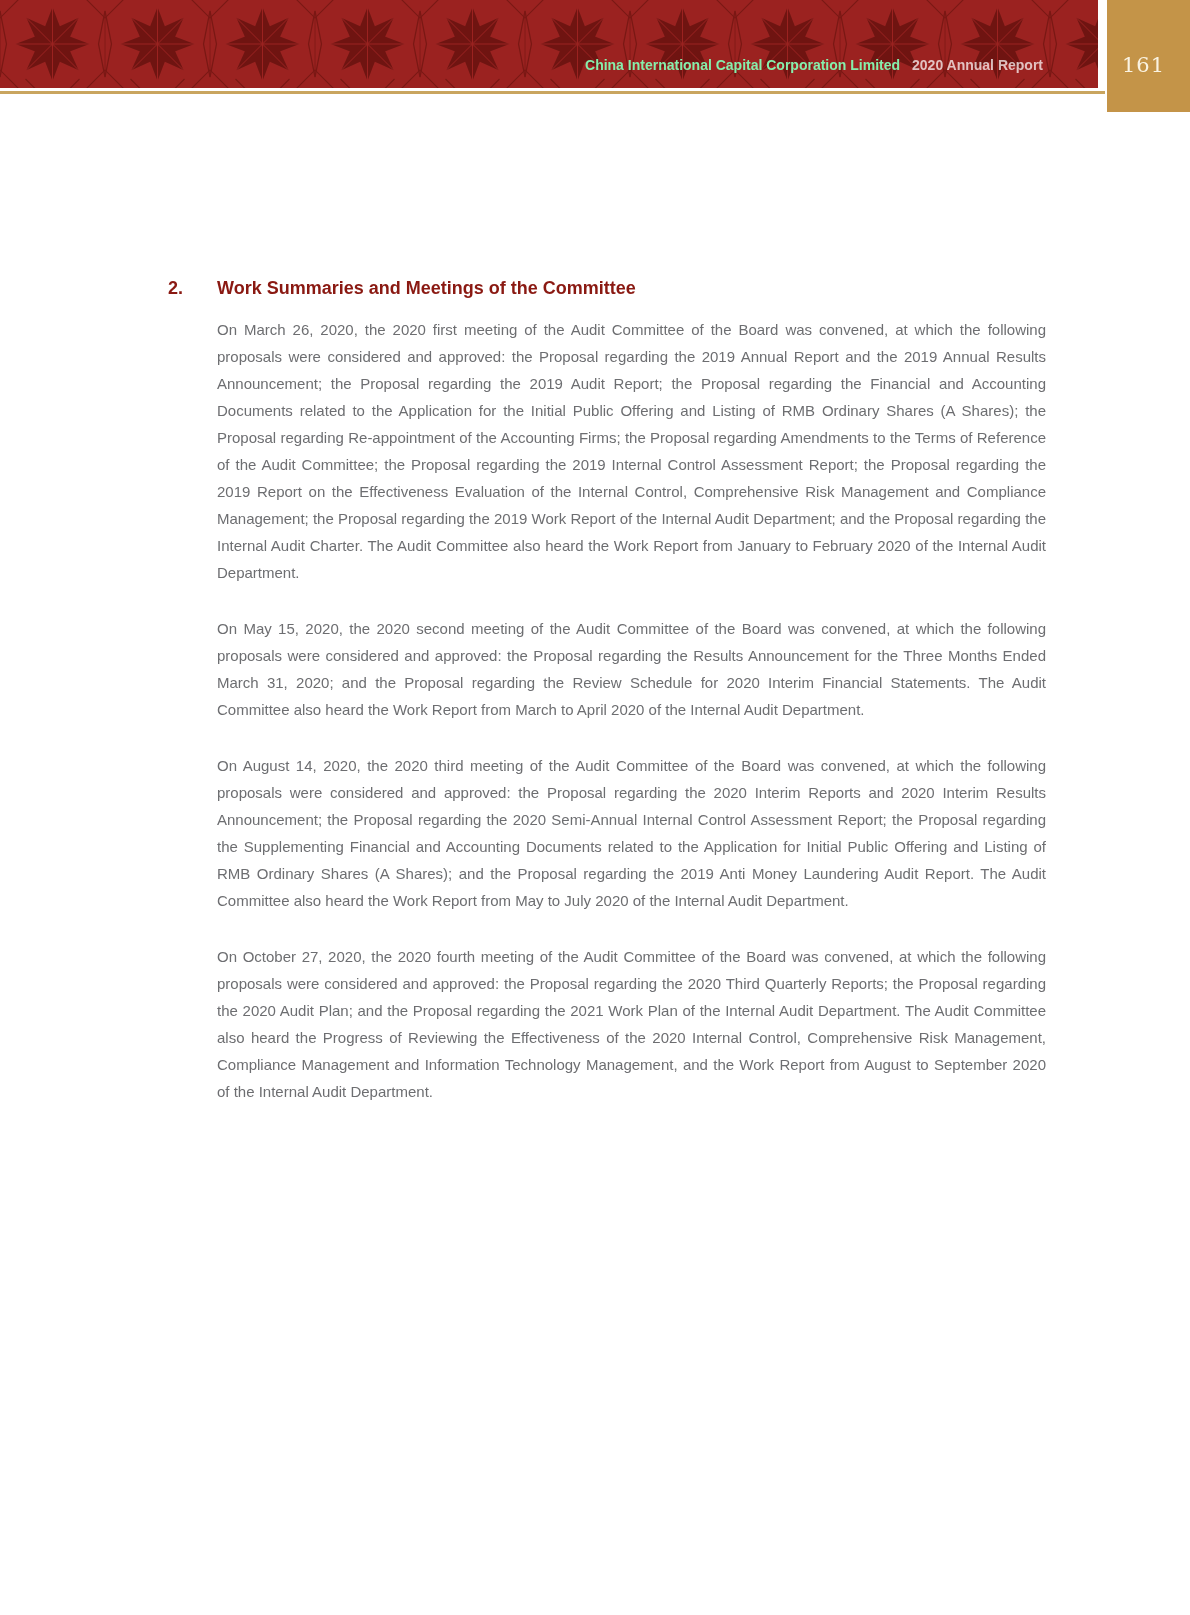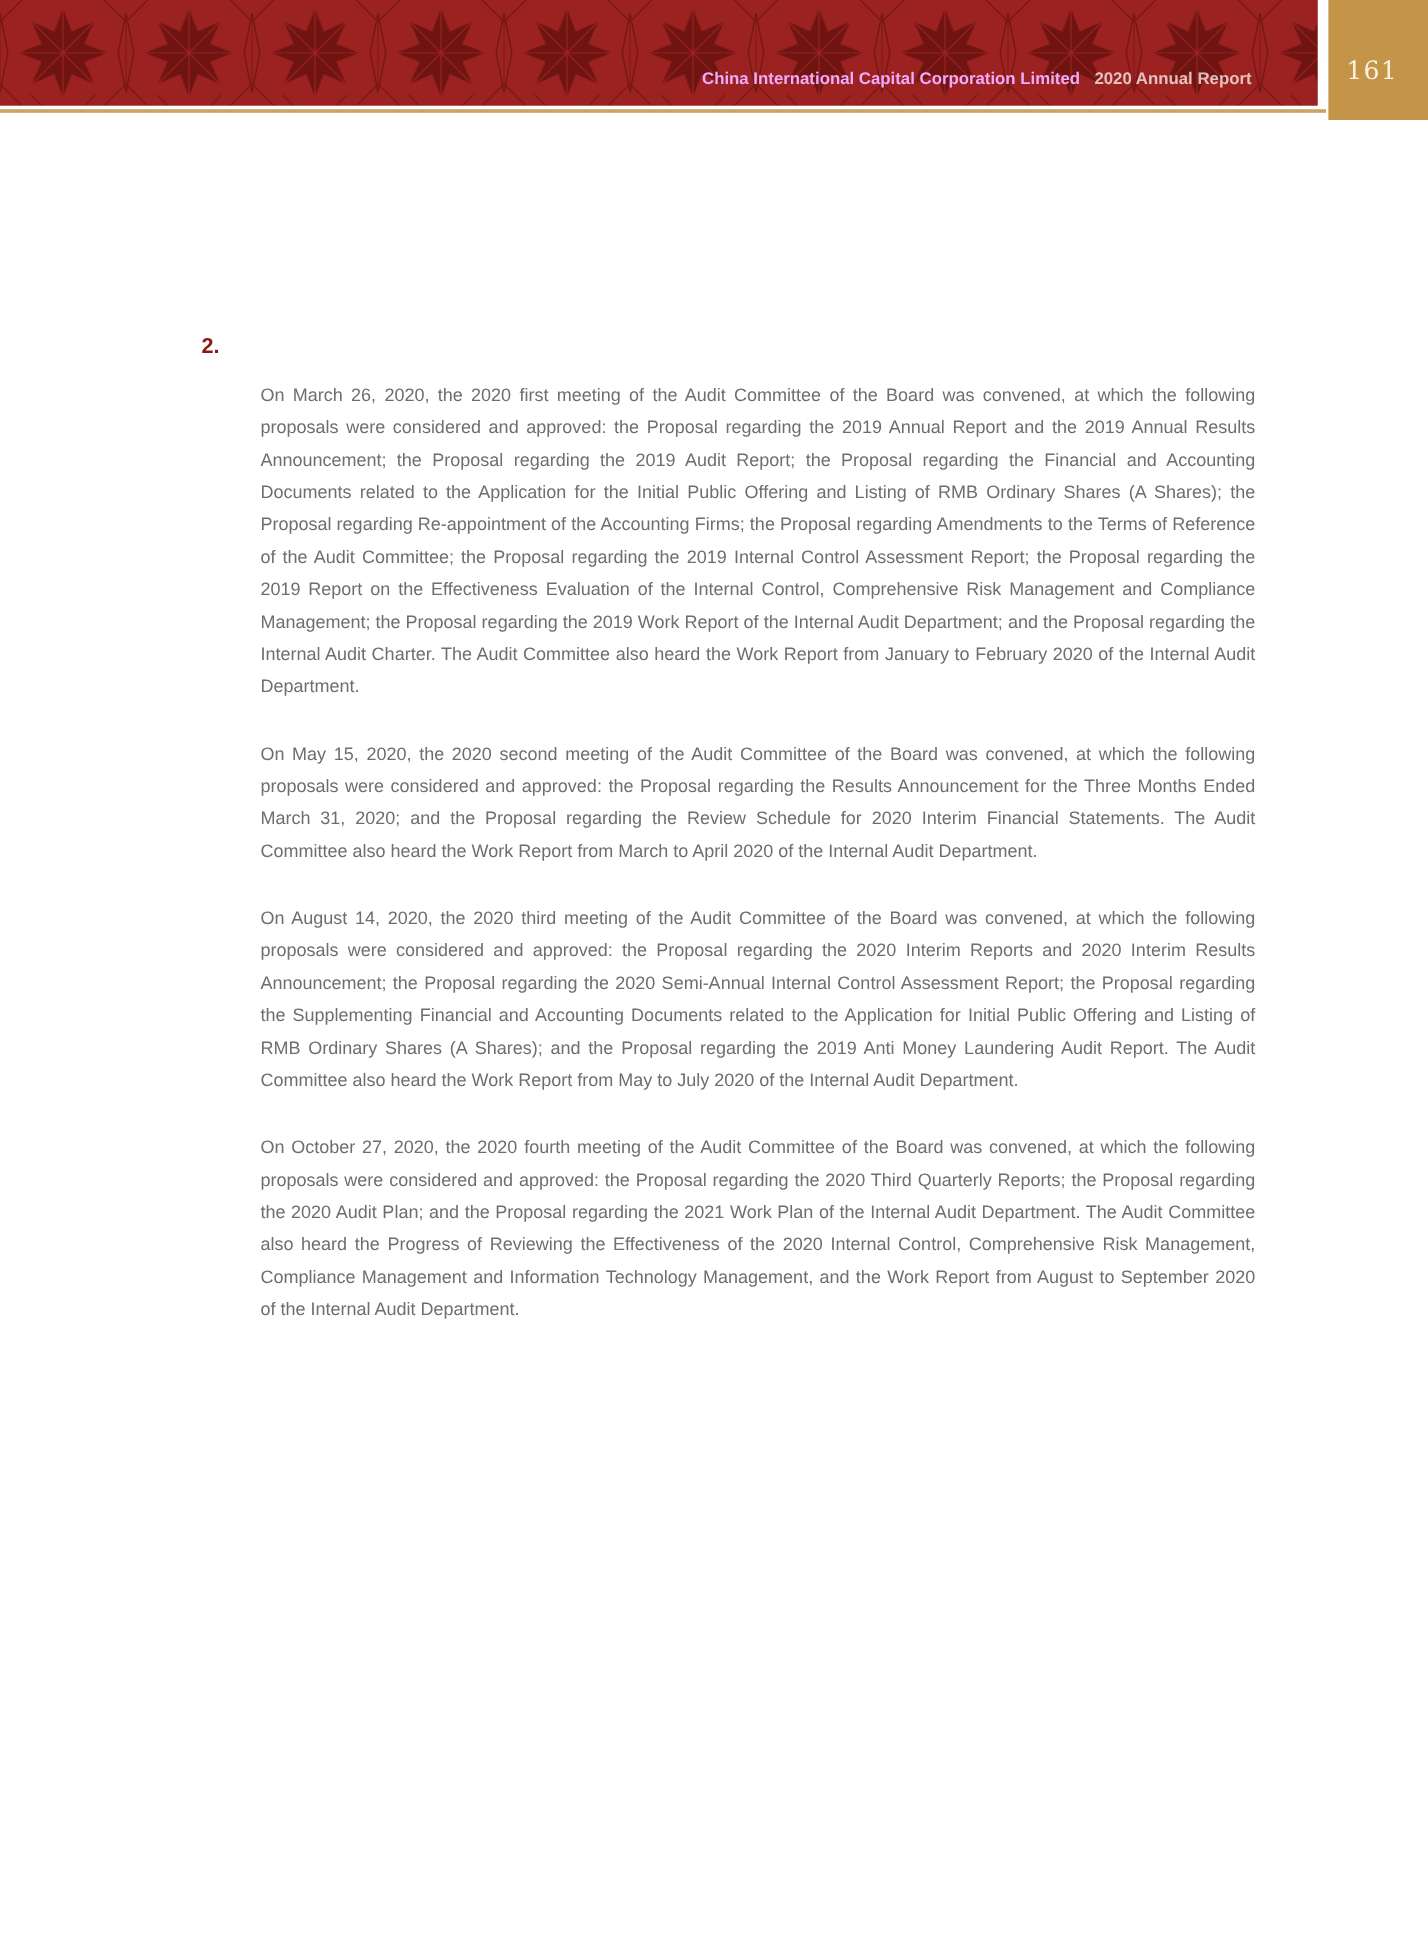--- a/index.html
+++ b/index.html
@@ -26,24 +26,24 @@
     overflow:hidden;
   }
   .header-red svg{position:absolute;left:0;top:0;display:block;}
   .header-titles{
     position:absolute;inset:0;
     display:flex;justify-content:flex-end;align-items:flex-end;
     padding:0 55px 15px 0;
     font-size:14px;line-height:16px;
     white-space:nowrap;
   }
-  .header-company{color:#f0abfc;font-weight:bold;}
+  .header-company{color:#86efac;font-weight:bold;}
   .header-report{color:rgba(255,255,255,0.72);margin-left:12px;font-weight:bold;}
   .page-badge{
-    position:absolute;left:1107px;top:0;width:83px;height:100px;
+    position:absolute;left:1107px;top:0;width:83px;height:112px;
     background:var(--gold_box);
     display:flex;align-items:center;justify-content:center;
     padding-top:18px;padding-right:10px;
   }
   .page-number{
     font-family:"DejaVu Serif", serif;
     font-size:21px;color:var(--page_number_cream);
     letter-spacing:1px;
   }
   .gold-rule{
@@ -124,20 +124,21 @@
 
 <div class="page-badge">
   <span class="page-number">161</span>
 </div>
 
 <div class="gold-rule"></div>
 
 <div class="content">
   <div class="section-head">
     <span class="sec-num">2.</span>
+    <span class="sec-title">Work Summaries and Meetings of the Committee</span>
   </div>
   <div class="paragraphs">
     <p>On March 26, 2020, the 2020 first meeting of the Audit Committee of the Board was convened, at which the following proposals were considered and approved: the Proposal regarding the 2019 Annual Report and the 2019 Annual Results Announcement; the Proposal regarding the 2019 Audit Report; the Proposal regarding the Financial and Accounting Documents related to the Application for the Initial Public Offering and Listing of RMB Ordinary Shares (A Shares); the Proposal regarding Re-appointment of the Accounting Firms; the Proposal regarding Amendments to the Terms of Reference of the Audit Committee; the Proposal regarding the 2019 Internal Control Assessment Report; the Proposal regarding the 2019 Report on the Effectiveness Evaluation of the Internal Control, Comprehensive Risk Management and Compliance Management; the Proposal regarding the 2019 Work Report of the Internal Audit Department; and the Proposal regarding the Internal Audit Charter. The Audit Committee also heard the Work Report from January to February 2020 of the Internal Audit Department.</p>
     <p>On May 15, 2020, the 2020 second meeting of the Audit Committee of the Board was convened, at which the following proposals were considered and approved: the Proposal regarding the Results Announcement for the Three Months Ended March 31, 2020; and the Proposal regarding the Review Schedule for 2020 Interim Financial Statements. The Audit Committee also heard the Work Report from March to April 2020 of the Internal Audit Department.</p>
     <p>On August 14, 2020, the 2020 third meeting of the Audit Committee of the Board was convened, at which the following proposals were considered and approved: the Proposal regarding the 2020 Interim Reports and 2020 Interim Results Announcement; the Proposal regarding the 2020 Semi-Annual Internal Control Assessment Report; the Proposal regarding the Supplementing Financial and Accounting Documents related to the Application for Initial Public Offering and Listing of RMB Ordinary Shares (A Shares); and the Proposal regarding the 2019 Anti Money Laundering Audit Report. The Audit Committee also heard the Work Report from May to July 2020 of the Internal Audit Department.</p>
     <p>On October 27, 2020, the 2020 fourth meeting of the Audit Committee of the Board was convened, at which the following proposals were considered and approved: the Proposal regarding the 2020 Third Quarterly Reports; the Proposal regarding the 2020 Audit Plan; and the Proposal regarding the 2021 Work Plan of the Internal Audit Department. The Audit Committee also heard the Progress of Reviewing the Effectiveness of the 2020 Internal Control, Comprehensive Risk Management, Compliance Management and Information Technology Management, and the Work Report from August to September 2020 of the Internal Audit Department.</p>
   </div>
 </div>
 
 </body></html>

